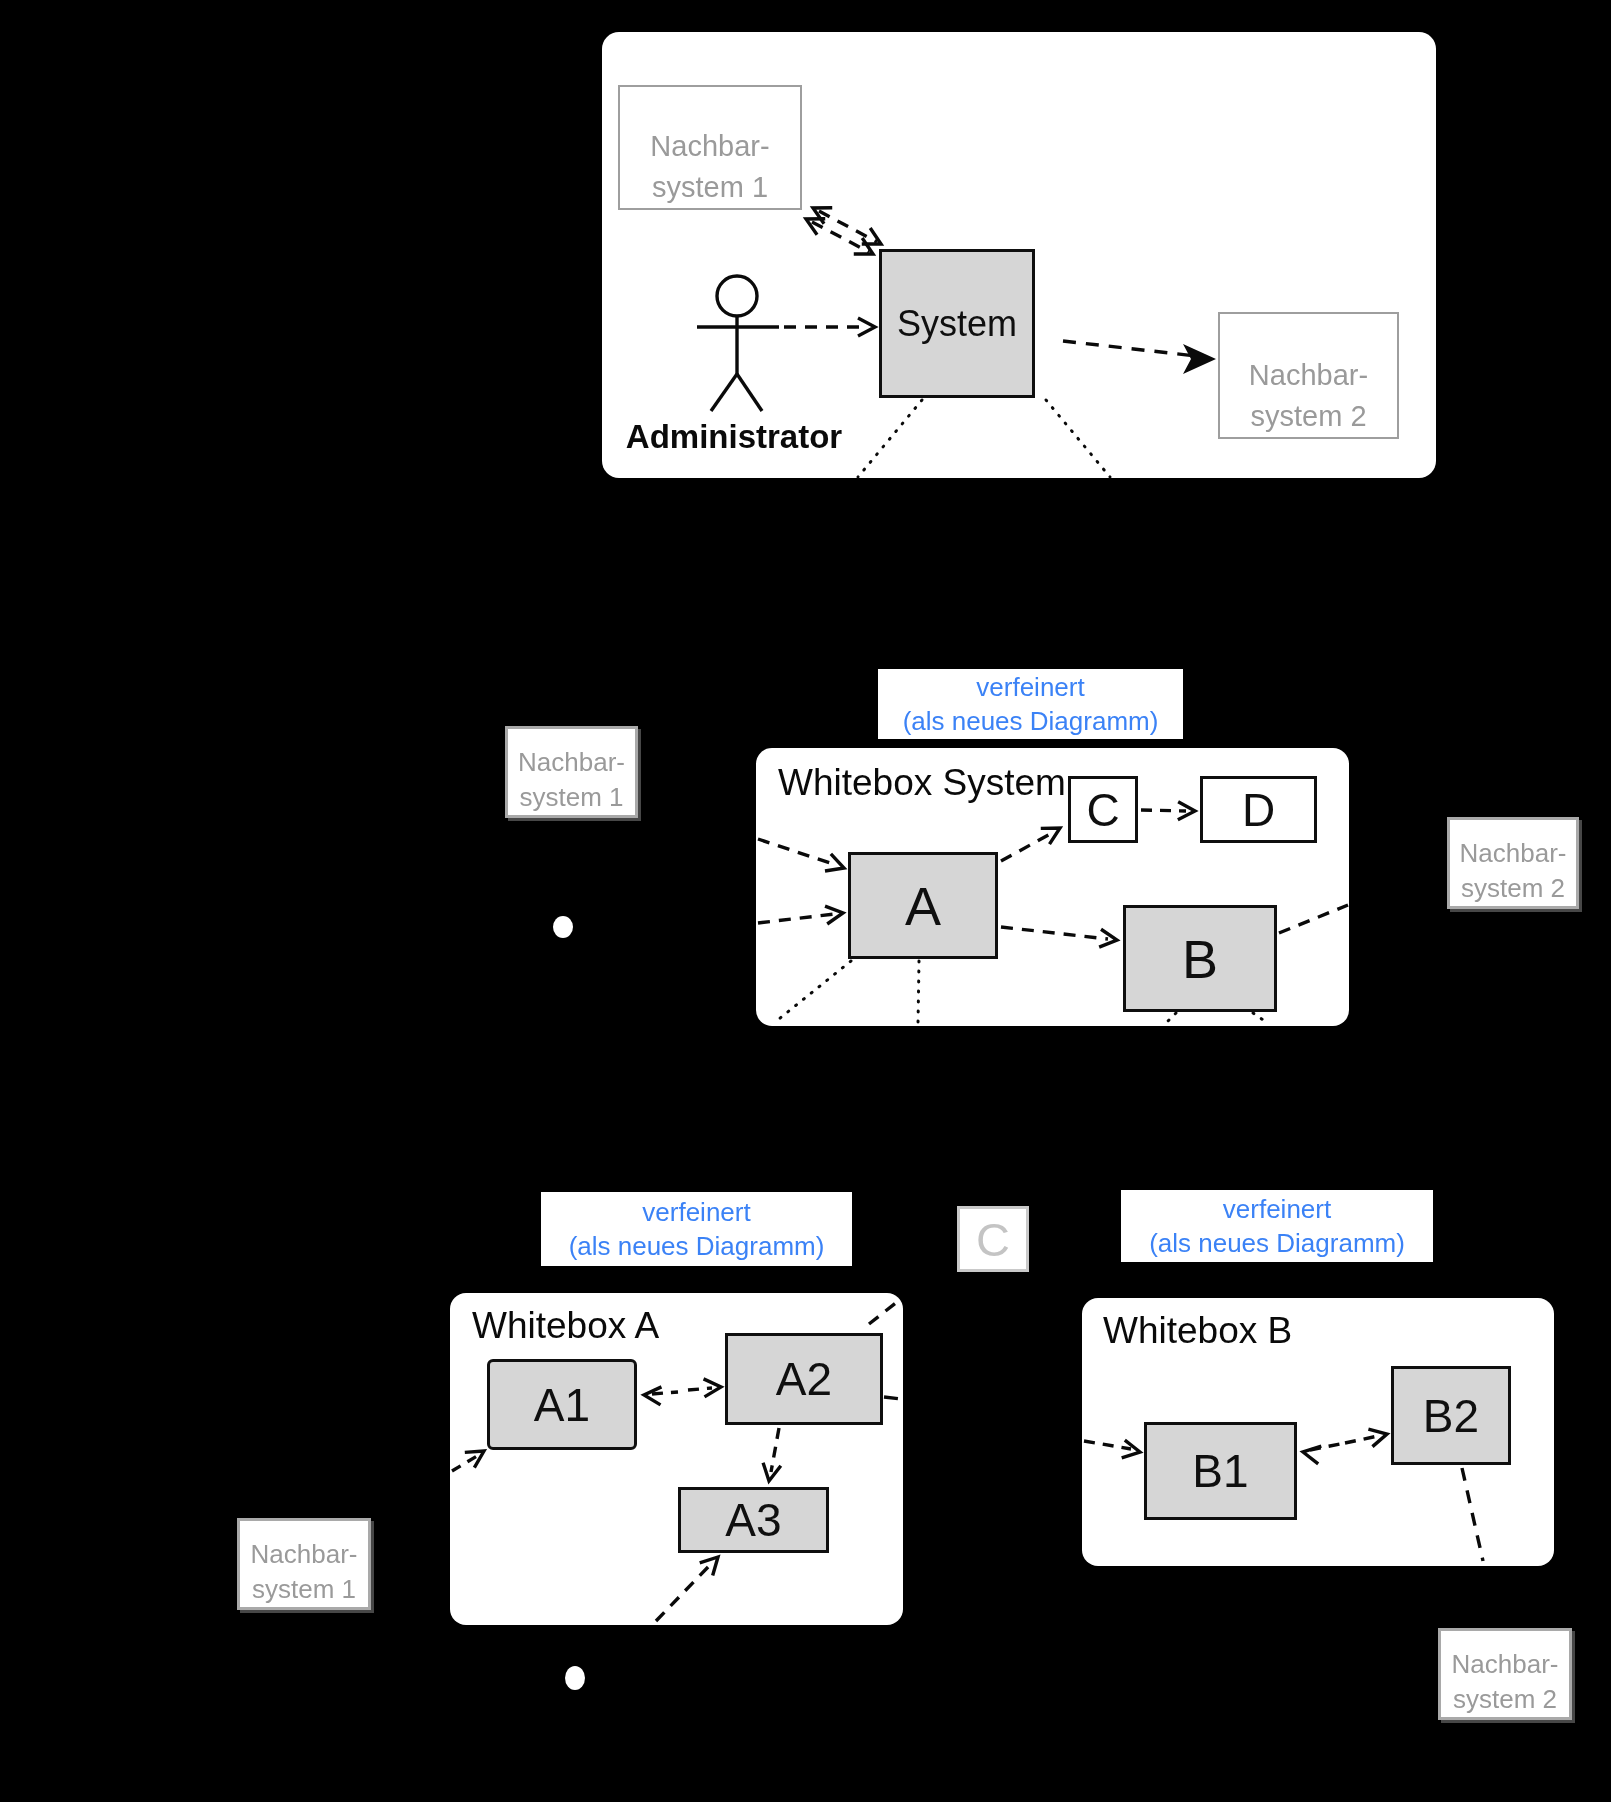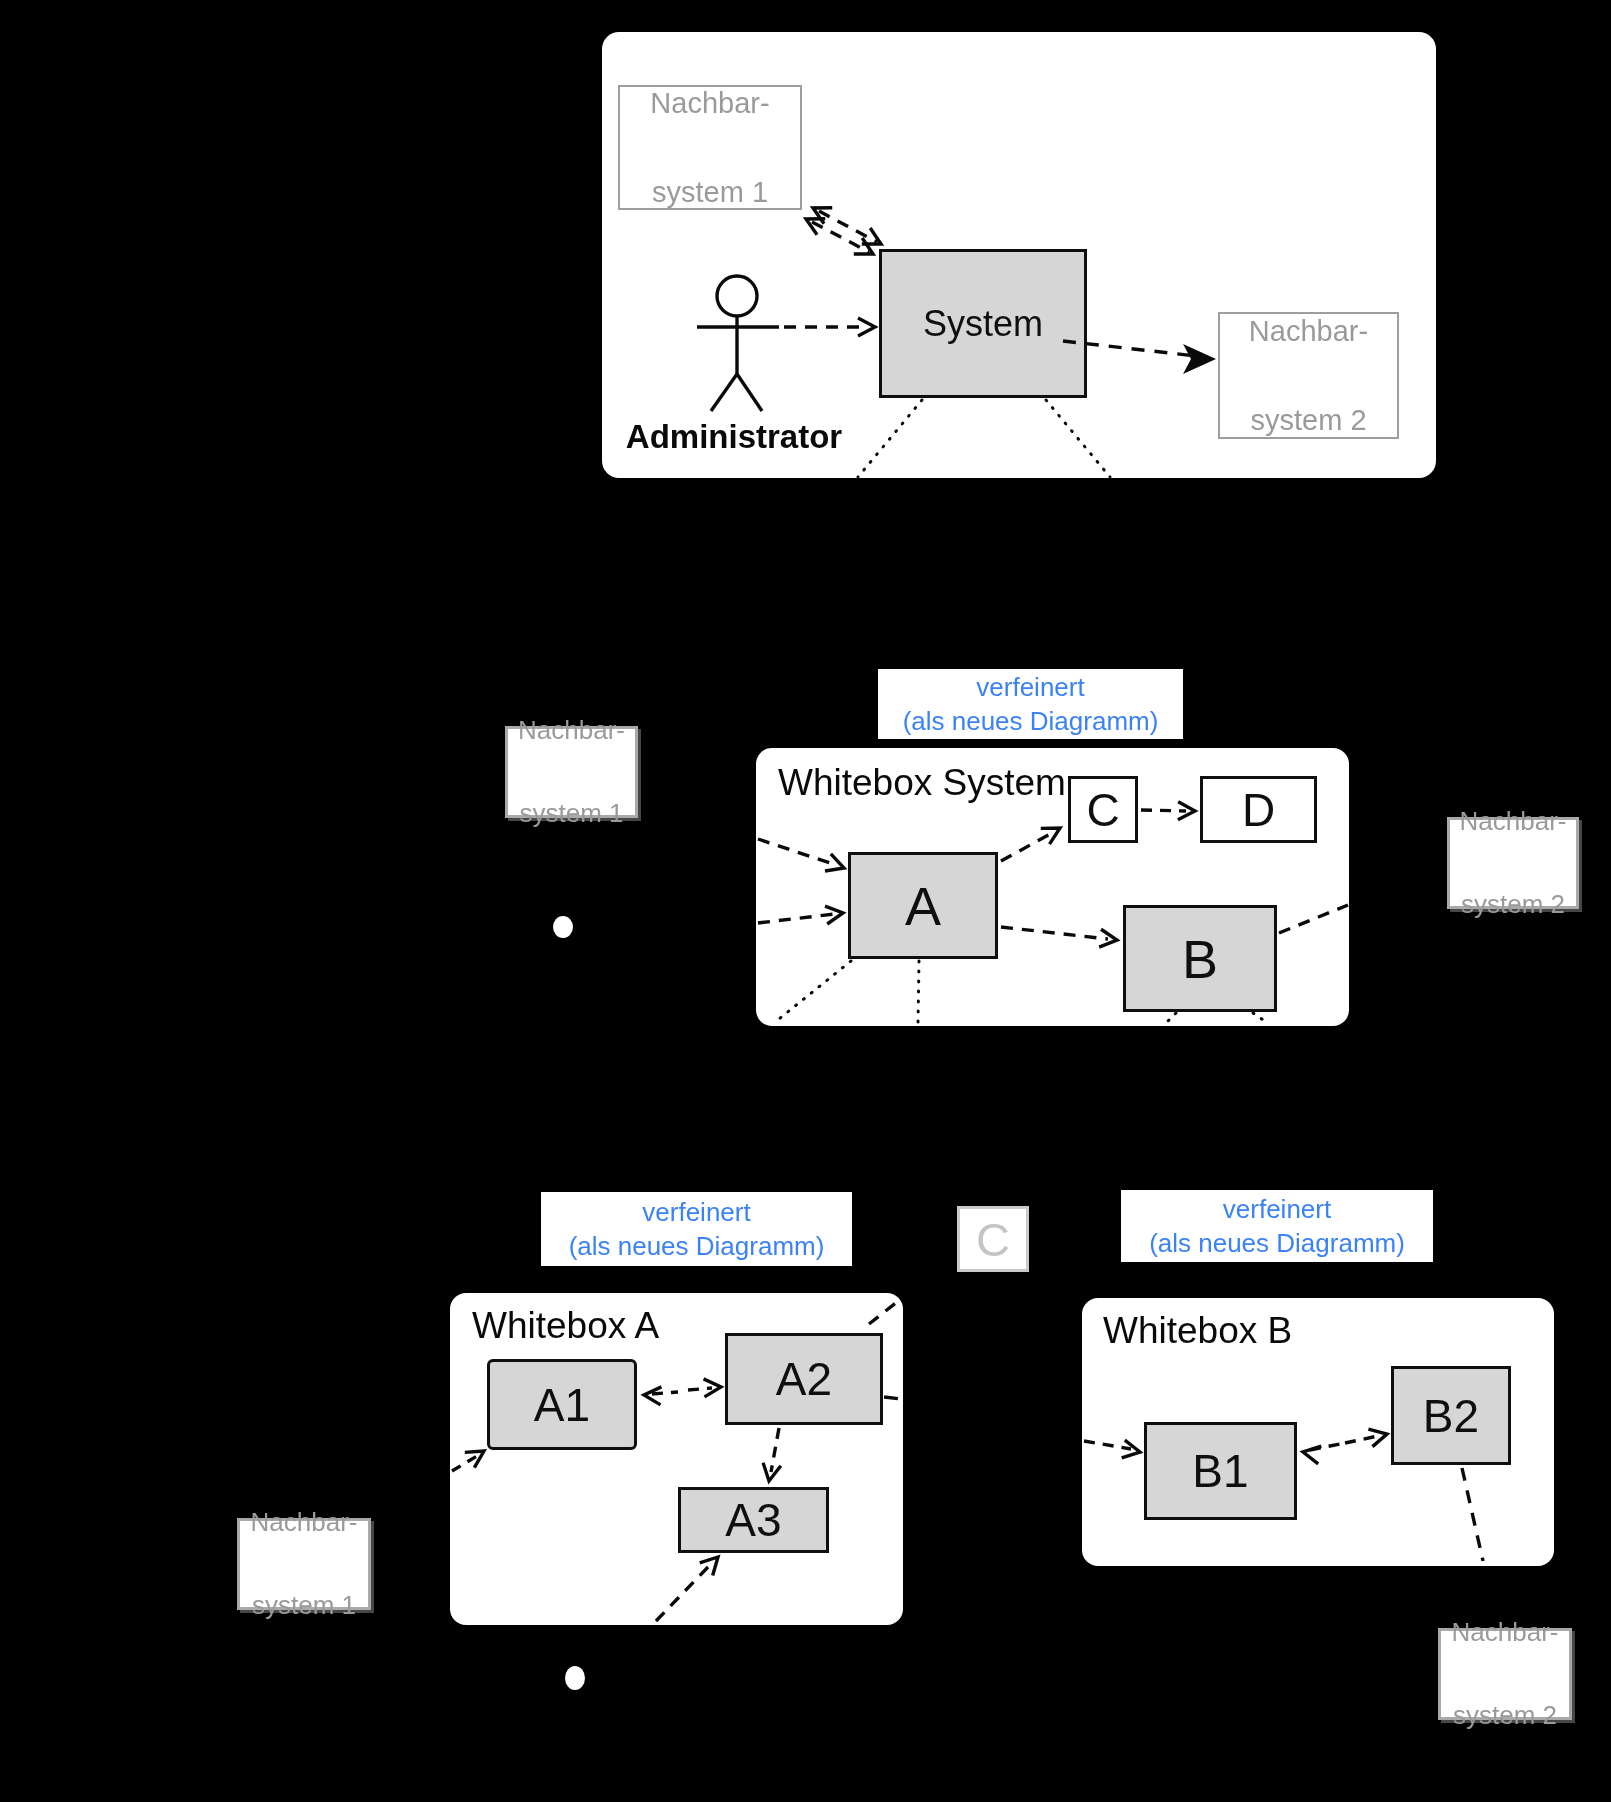--- a/index.html
+++ b/index.html
@@ -4,21 +4,21 @@
 <style>
   html,body{margin:0;padding:0;background:#000;}
   #stage{position:relative;width:1611px;height:1802px;background:#000;overflow:hidden;
          font-family:"Liberation Sans", sans-serif;}
   .panel{position:absolute;background:#fff;border-radius:17px;}
   .panel-title{position:absolute;color:#0a0a0a;font-size:37px;letter-spacing:0;white-space:nowrap;}
   .comp{position:absolute;background:#d6d6d6;border:3px solid #0f0f0f;display:flex;
         align-items:center;justify-content:center;color:#0f0f0f;box-sizing:border-box;}
   .comp.white{background:#fff;}
   .neighbor{position:absolute;background:#fff;display:flex;flex-direction:column;
-            align-items:center;justify-content:center;text-align:center;box-sizing:border-box;gap:48px;}
+            align-items:center;justify-content:flex-end;text-align:center;box-sizing:border-box;}
   .neighbor.lvl1{border:2.5px solid #9e9e9e;color:#9a9a9a;font-size:29px;line-height:41px;}
   .neighbor.small{border:3px solid #a9a9a9;box-shadow:3px 3px 0 rgba(130,130,130,.55);
                   color:#9a9a9a;font-size:26px;line-height:35px;}
   .refine{position:absolute;background:#fff;display:flex;flex-direction:column;align-items:center;
           justify-content:center;text-align:center;color:#3b82f6;font-size:26px;line-height:34px;}
   .linkbox{position:absolute;background:#fff;border:3px solid #c9c9c9;display:flex;align-items:center;
            justify-content:center;color:#c4c4c4;box-sizing:border-box;}
   svg{position:absolute;left:0;top:0;}
   .big{font-size:54px;} .med{font-size:46px;}
 </style>
@@ -27,21 +27,21 @@
 
 <div id="stage">
 
   <div class="panel" style="left:602px;top:32px;width:834px;height:446px;"></div>
 
   <div class="neighbor lvl1" style="left:618px;top:85px;width:184px;height:125px;">
     <span>Nachbar-</span>
     <span>system 1</span>
   </div>
 
-  <div class="comp" style="left:879px;top:249px;width:208px;height:149px;font-size:36px;">
+  <div class="comp" style="left:879px;top:249px;width:156px;height:149px;font-size:36px;">
     <span>System</span>
   </div>
 
   <div class="neighbor lvl1" style="left:1218px;top:312px;width:181px;height:127px;">
     <span>Nachbar-</span>
     <span>system 2</span>
   </div>
 
   <div style="position:absolute;left:604px;top:418px;width:260px;text-align:center;font-size:33px;color:#0a0a0a;font-weight:bold;">Administrator</div>
 

